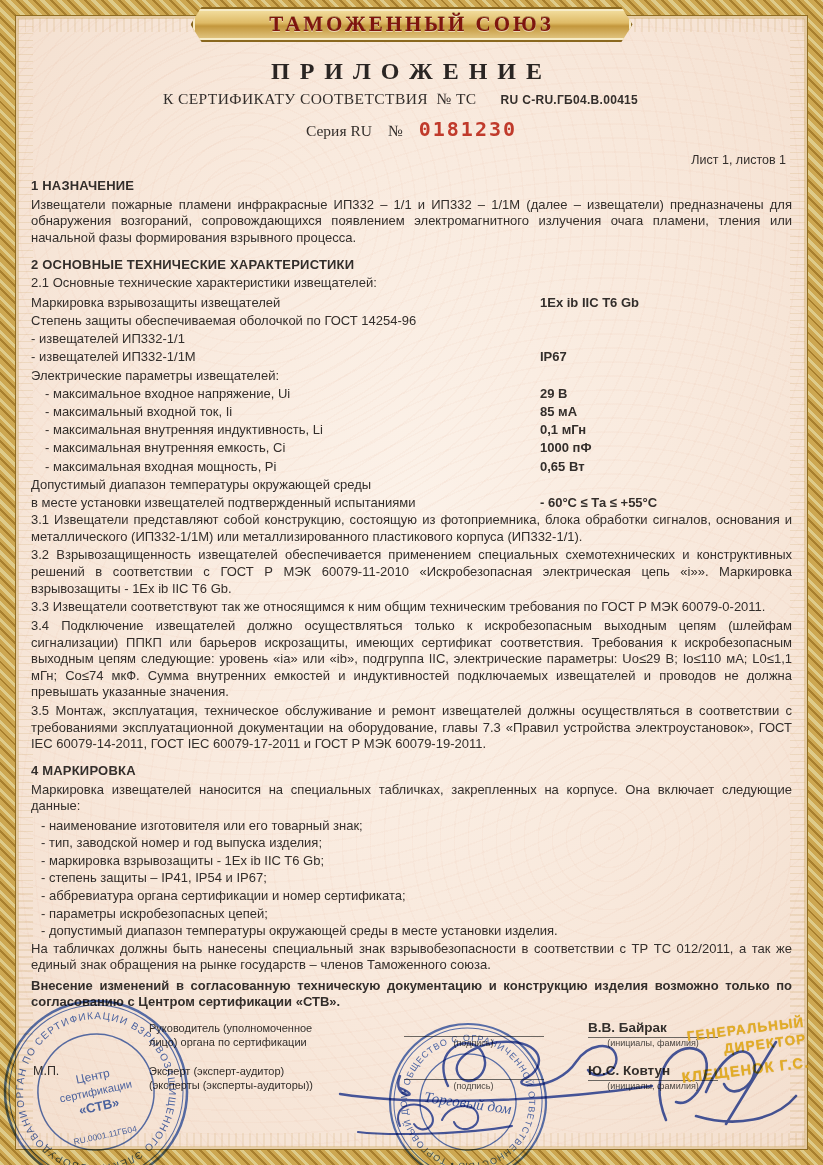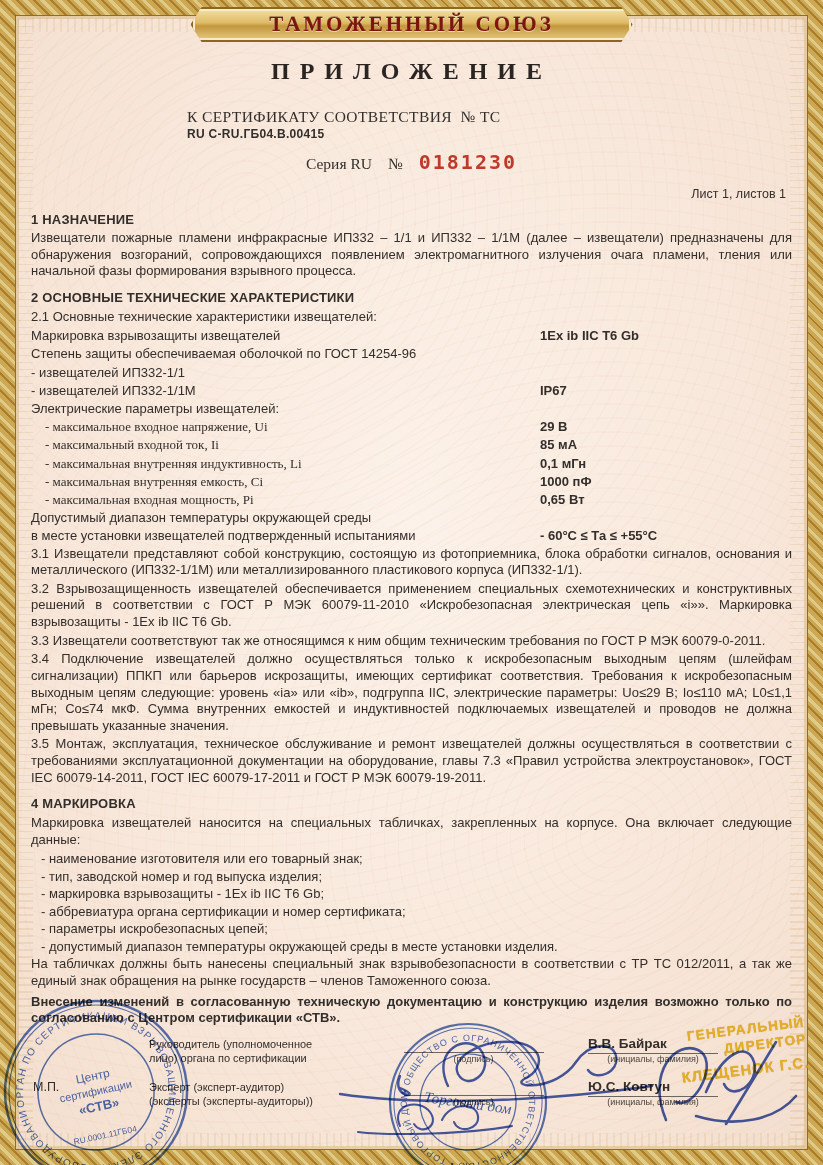--- a/index.html
+++ b/index.html
@@ -37,40 +37,40 @@
   .banner .bt { font-family:"Liberation Serif", serif; font-weight:bold; font-size:21px;
     letter-spacing:3px; color:#7e150d;
     text-shadow:0 1px 0 rgba(255,255,255,.55), 0 -1px 0 rgba(60,20,0,.35); }
 
   .content { position:absolute; top:46px; left:31px; right:31px; z-index:4;
     font-size:13px; line-height:1.28; }
 
   h1.title { text-align:center; font-family:"Liberation Serif", serif;
     font-weight:bold; font-size:24px; letter-spacing:10px; margin-top:10px; color:#2a2523; }
 
-  .certline { display:flex; align-items:baseline; margin-top:20px; padding-left:132px;flex-direction:column; }
+  .certline { display:flex; align-items:baseline; margin-top:2px; padding-left:132px; }
   .certline .cl { font-family:"Liberation Serif", serif; font-size:15.5px; white-space:pre; letter-spacing:.4px; }
   .certline .cn { margin-left:24px; font-weight:bold; font-size:12px; letter-spacing:.3px; }
 
   .series { display:flex; justify-content:center; gap:16px; align-items:baseline; margin-top:8px; }
   .series .sl, .series .sn { font-family:"Liberation Serif", serif; font-size:15.5px; }
   .series .num { font-family:"DejaVu Sans Mono", monospace; font-size:20px;
     letter-spacing:2px; color:#c03a2b;font-weight:bold; }
 
   .sheetinfo { text-align:right; font-size:12.5px; margin-top:10px; padding-right:6px; }
 
   h2.sec { font-size:13px; font-weight:bold; margin-top:10px; margin-bottom:2px; letter-spacing:.2px; }
   p.just { text-align:justify; margin-bottom:2px; }
   .intro { margin-bottom:2px; }
 
   .spec { margin-top:1px; }
   .srow { display:flex; line-height:1.4; }
   .srow .lbl { flex:1 1 auto; }
   .srow .val { flex:0 0 252px; font-weight:bold; }
-  .srow.ind .lbl { padding-left:14px;font-family:Liberation Serif, serif; }
+  .srow.ind .lbl { padding-left:14px; }
 
   .s4items .item { padding-left:10px; line-height:1.35; }
   p.outro { text-align:justify; margin-top:1px; }
   p.notice { font-weight:bold; text-align:justify; margin-top:4px; }
 
   
   .footer { position:relative; margin-top:8px; height:92px; }
   .mp { position:absolute; left:2px; top:44px; font-size:12.5px; }
   .sig-grid { display:grid; grid-template-columns:118px 222px 205px 1fr;
     grid-row-gap:12px; align-items:end; }
@@ -204,20 +204,21 @@
     <h2 class="sec">4 МАРКИРОВКА</h2>
     <p class="just">Маркировка извещателей наносится на специальных табличках, закрепленных на корпусе. Она включает следующие данные:</p>
     <div class="s4items">
 
         <div class="item">- наименование изготовителя или его товарный знак;</div>
 
         <div class="item">- тип, заводской номер и год выпуска изделия;</div>
 
         <div class="item">- маркировка взрывозащиты - 1Ex ib IIC T6 Gb;</div>
 
+        <div class="item">- степень защиты – IP41, IP54 и IP67;</div>
 
         <div class="item">- аббревиатура органа сертификации и номер сертификата;</div>
 
         <div class="item">- параметры искробезопасных цепей;</div>
 
         <div class="item">- допустимый диапазон температуры окружающей среды в месте установки изделия.</div>
       </div>
     <p class="outro">На табличках должны быть нанесены специальный знак взрывобезопасности в соответствии с ТР ТС 012/2011, а так же единый знак обращения на рынке государств – членов Таможенного союза.</p>
 
     <p class="notice">Внесение изменений в согласованную техническую документацию и конструкцию изделия возможно только по согласованию с Центром сертификации «СТВ».</p>

